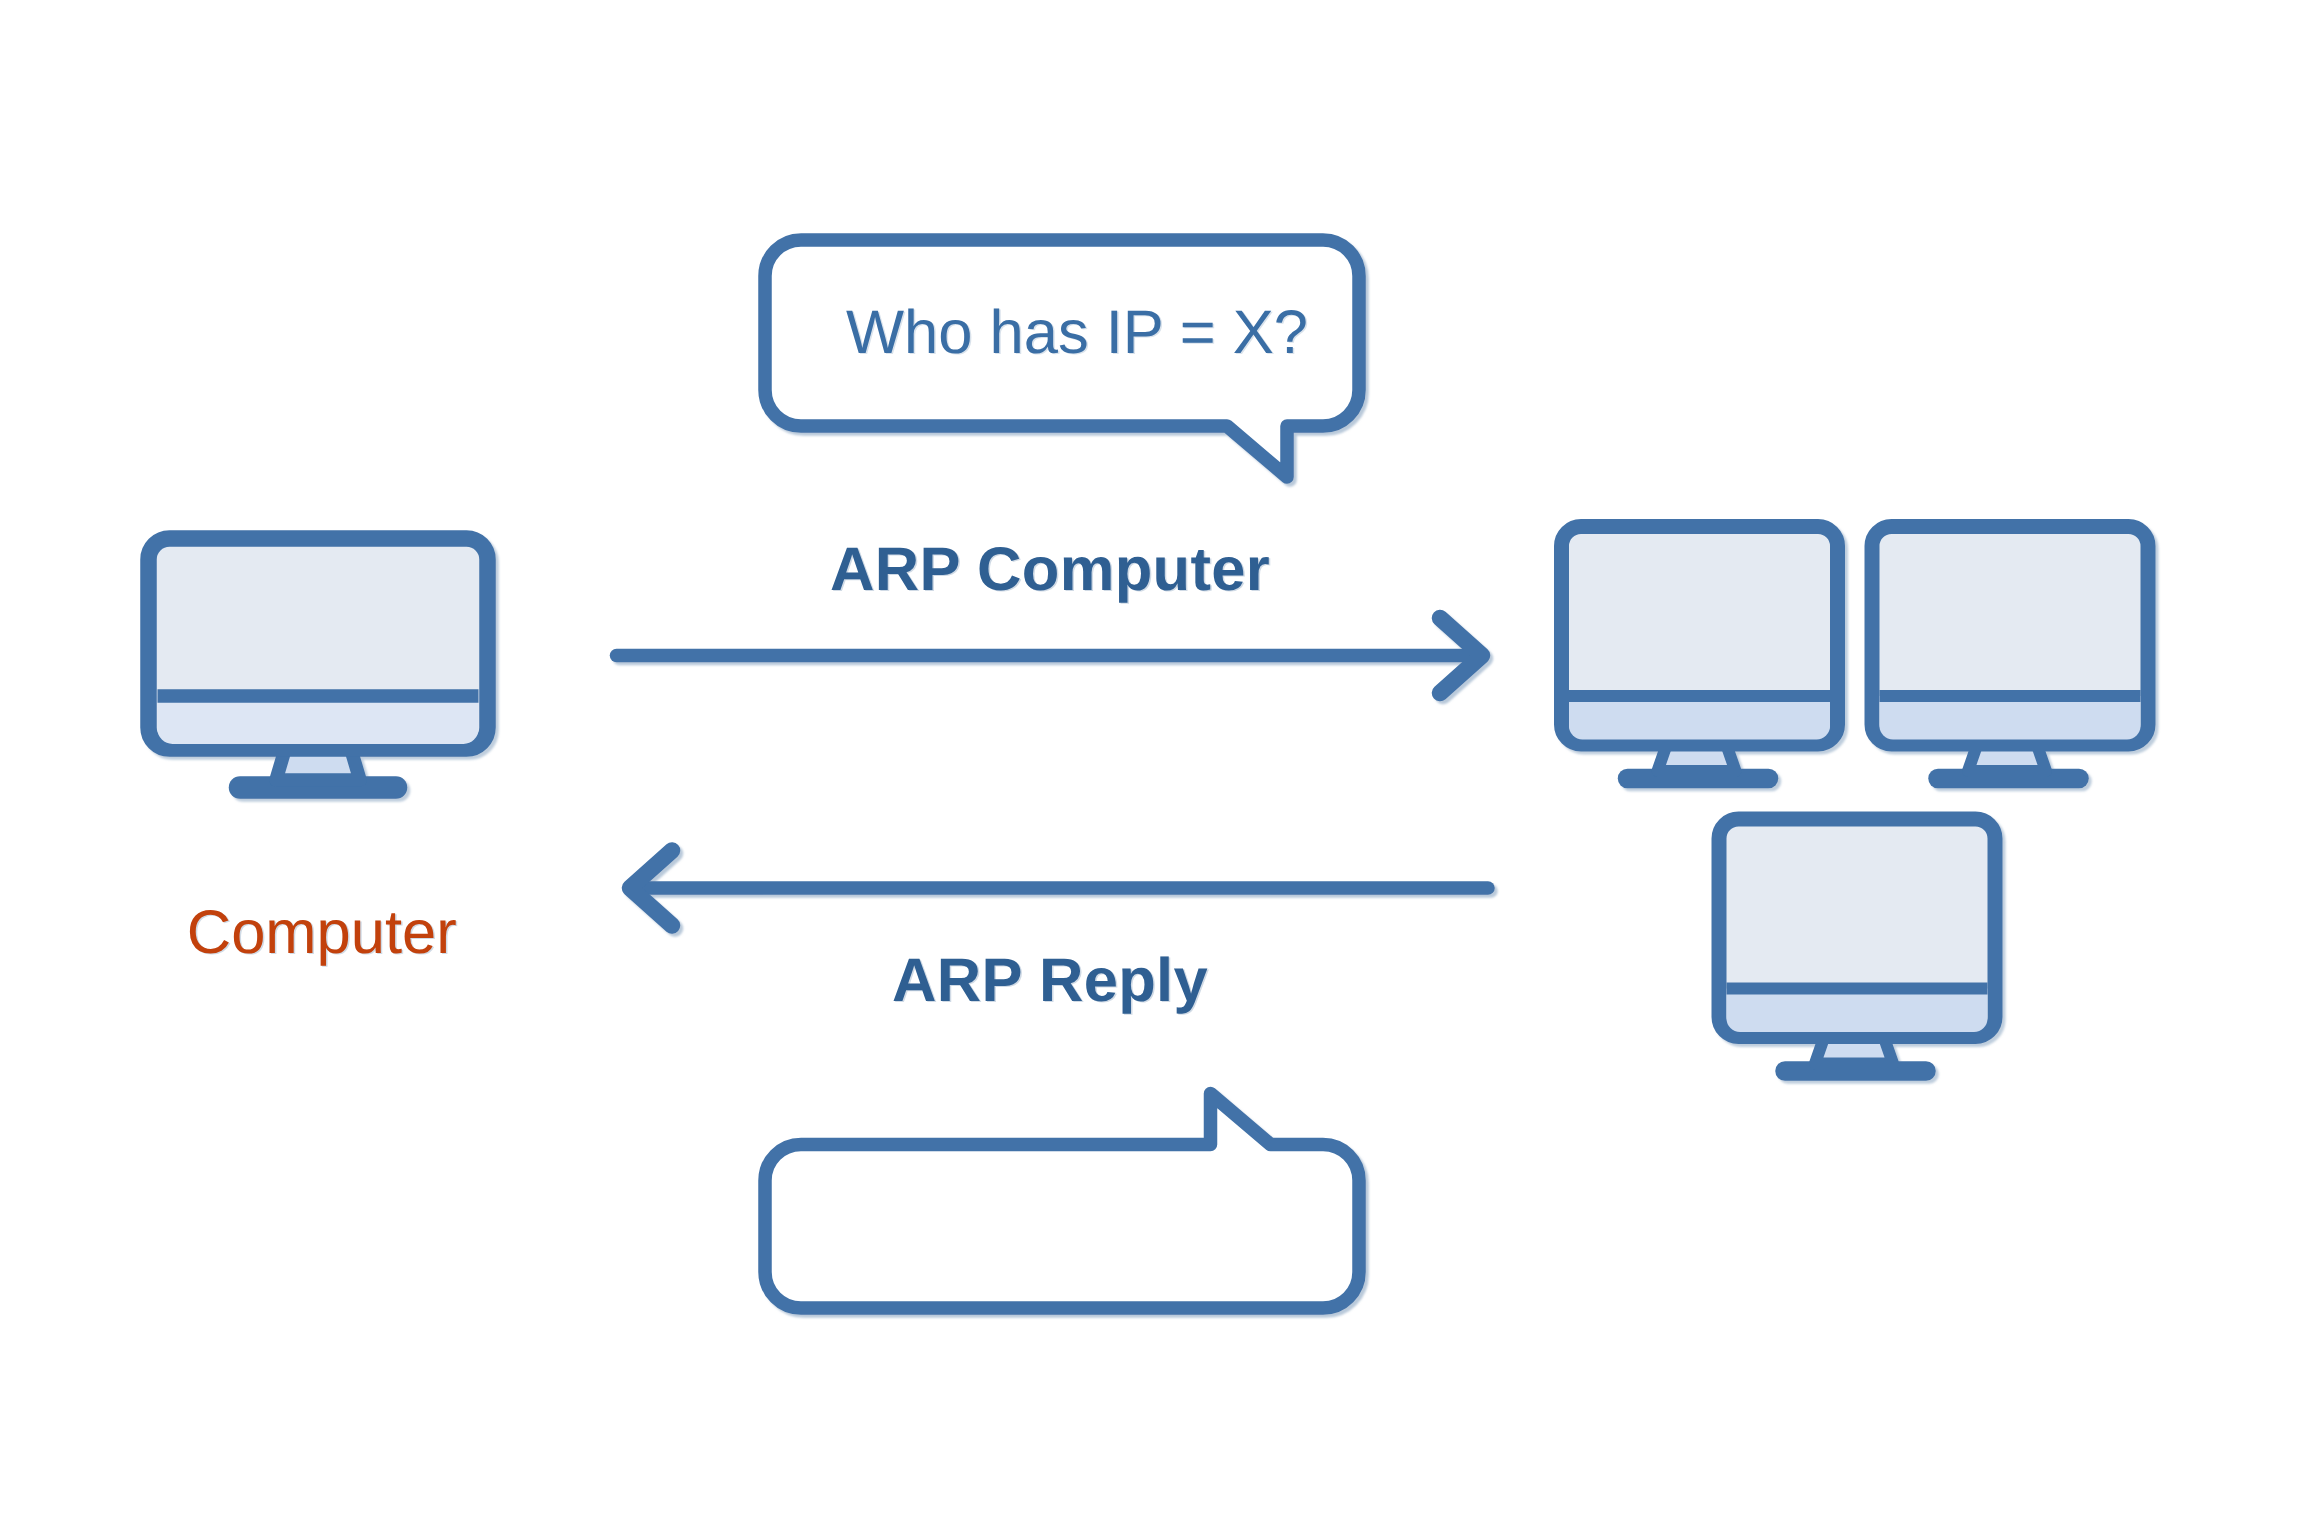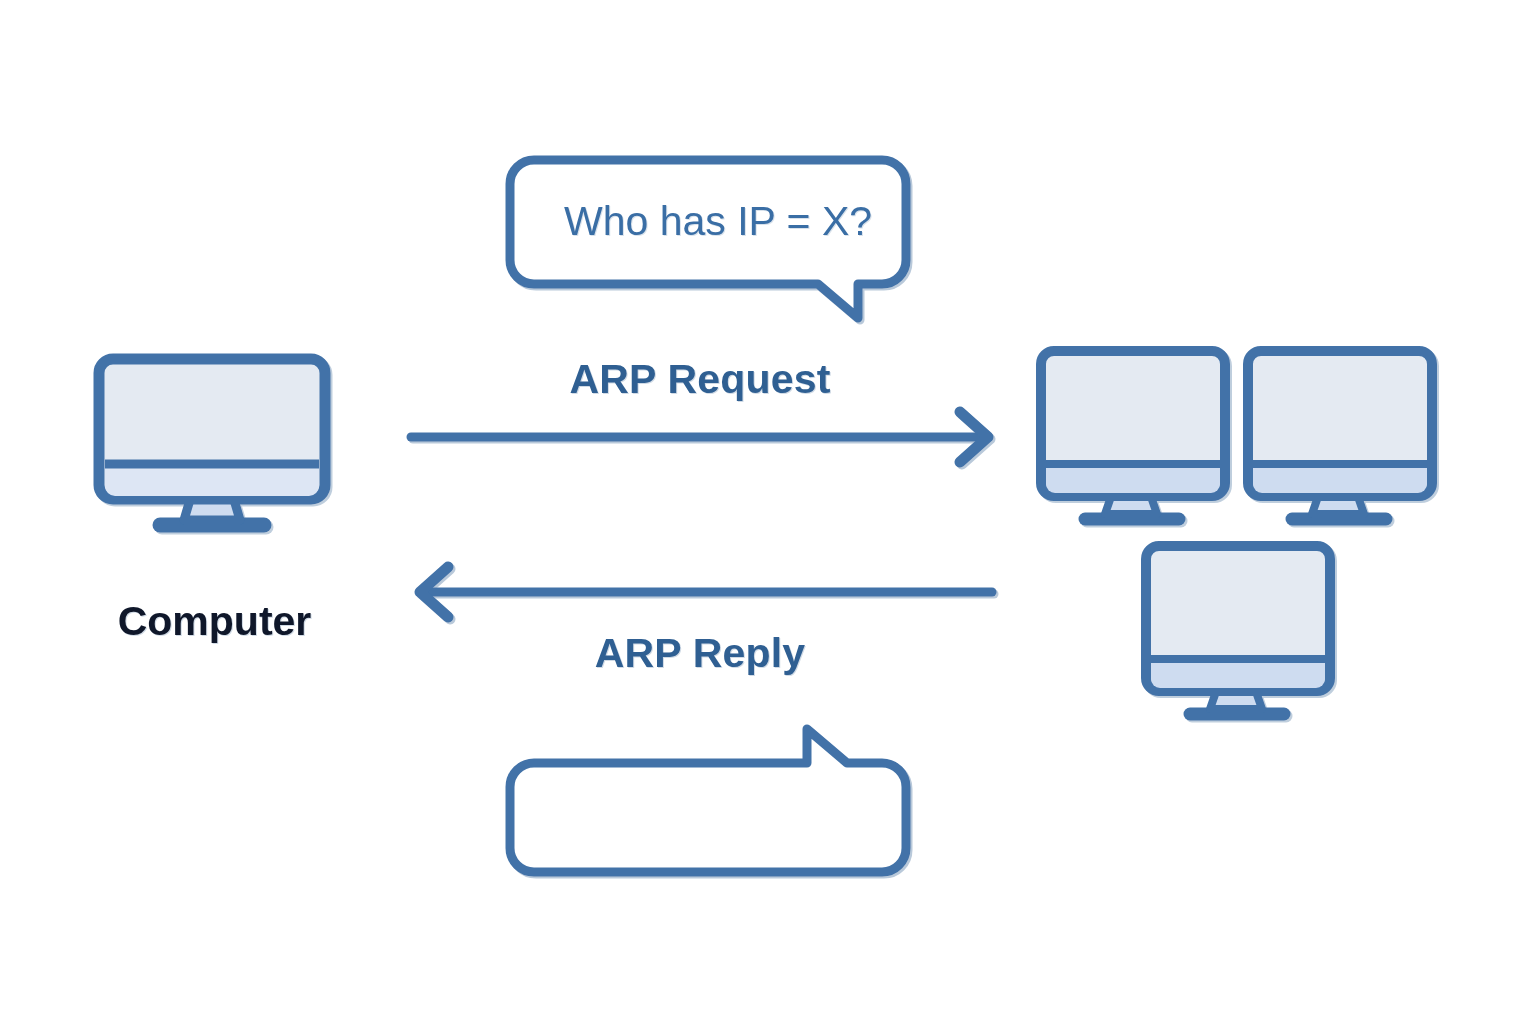--- a/index.html
+++ b/index.html
@@ -29,22 +29,22 @@
     text-shadow: 1px 1px 0 rgba(120,150,180,0.35);
   }
   .bubble-text {
     color: #3a6ea5;
     font-weight: normal;
     font-size: 41px;
     white-space: nowrap;
     text-shadow: 1px 1px 0 rgba(130,160,190,0.30);
   }
   .node-label {
-    color: #0f172a;
-    font-weight: bold;
+    color: #c2410c;
+    font-weight: normal;
     font-size: 41px;
     white-space: nowrap;
     text-shadow: 1px 1px 0 rgba(120,150,180,0.35);
   }
 
   
   .svgwrap { display: block; }
 </style>
 </head>
 <body>
@@ -69,21 +69,21 @@
                  L 318 134
                  L 34 134
                  A 24 24 0 0 1 10 110
                  L 10 34
                  A 24 24 0 0 1 34 10 Z" fill="#ffffff" stroke="#4272a8" stroke-width="9" stroke-linejoin="round" stroke-linecap="round"></path>
       </g>
     </svg>
   </div>
   <div class="abs bubble-text" style="left:542px; top:198px; width:352px; text-align:center;">Who has IP = X?</div>
 
-  <div class="abs label-strong" style="left:410px; top:356px; width:580px; text-align:center;">ARP Request</div>
+  <div class="abs label-strong" style="left:410px; top:356px; width:580px; text-align:center;">ARP Computer</div>
 
   <div class="abs" style="left:400px; top:398px;">
     <svg class="svgwrap" width="610" height="80" viewBox="0 0 610 80" aria-hidden="true">
       <defs>
         <filter id="sh2" x="-20%" y="-40%" width="150%" height="200%">
           <feDropShadow dx="2" dy="2" stdDeviation="0.6" flood-color="#7f9dbc" flood-opacity="0.55"></feDropShadow>
         </filter>
       </defs>
       <g filter="url(#sh2)">
         <line x1="11" y1="39" x2="585" y2="39" stroke="#4272a8" stroke-width="9" stroke-linecap="round"></line>

